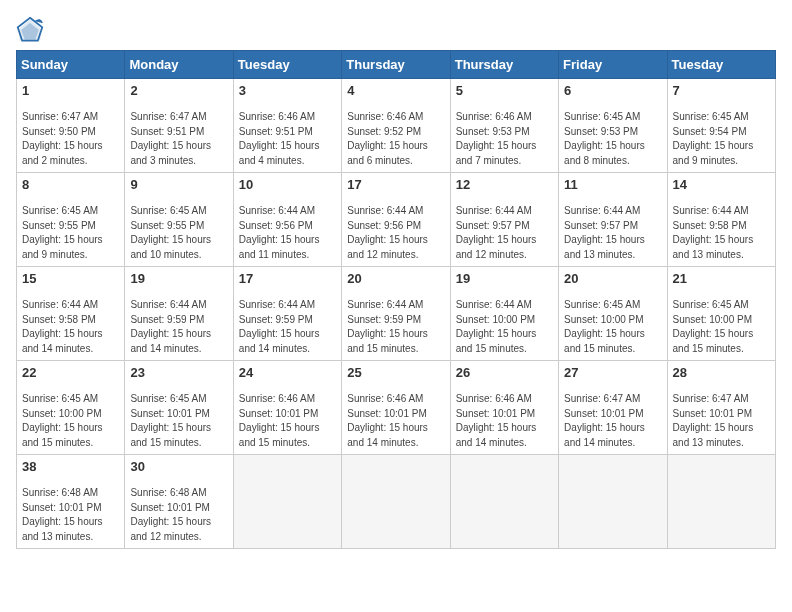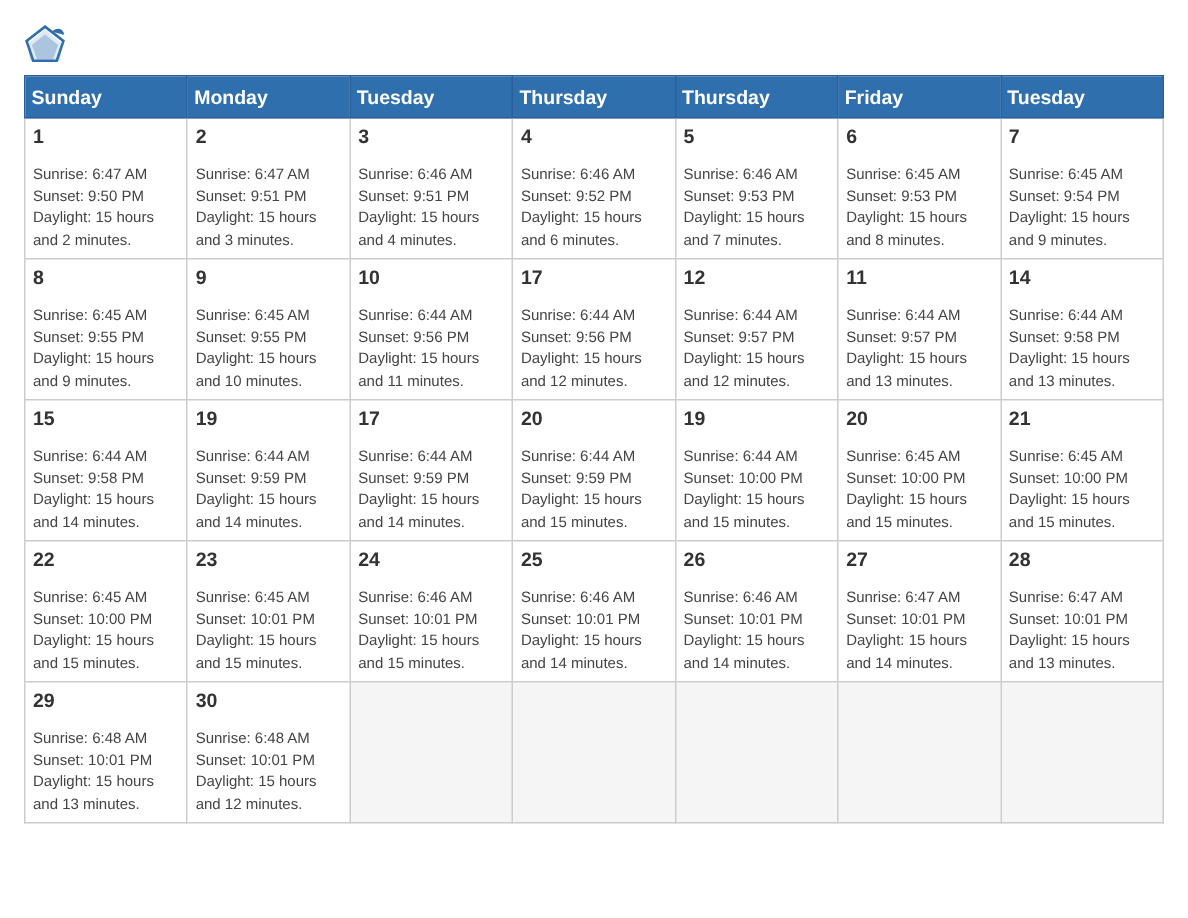--- a/index.html
+++ b/index.html
@@ -351,21 +351,21 @@
           <span class="day-num">28</span>
 <div class="day-info">
   Sunrise: 6:47 AM<br>
   Sunset: 10:01 PM<br>
   Daylight: 15 hours and 13 minutes.
 </div>
         </td>
       </tr>
       <tr>
         <td>
-          <span class="day-num">29</span>
+          <span class="day-num">38</span>
 <div class="day-info">
   Sunrise: 6:48 AM<br>
   Sunset: 10:01 PM<br>
   Daylight: 15 hours and 13 minutes.
 </div>
         </td>
         <td>
           <span class="day-num">30</span>
 <div class="day-info">
   Sunrise: 6:48 AM<br>

